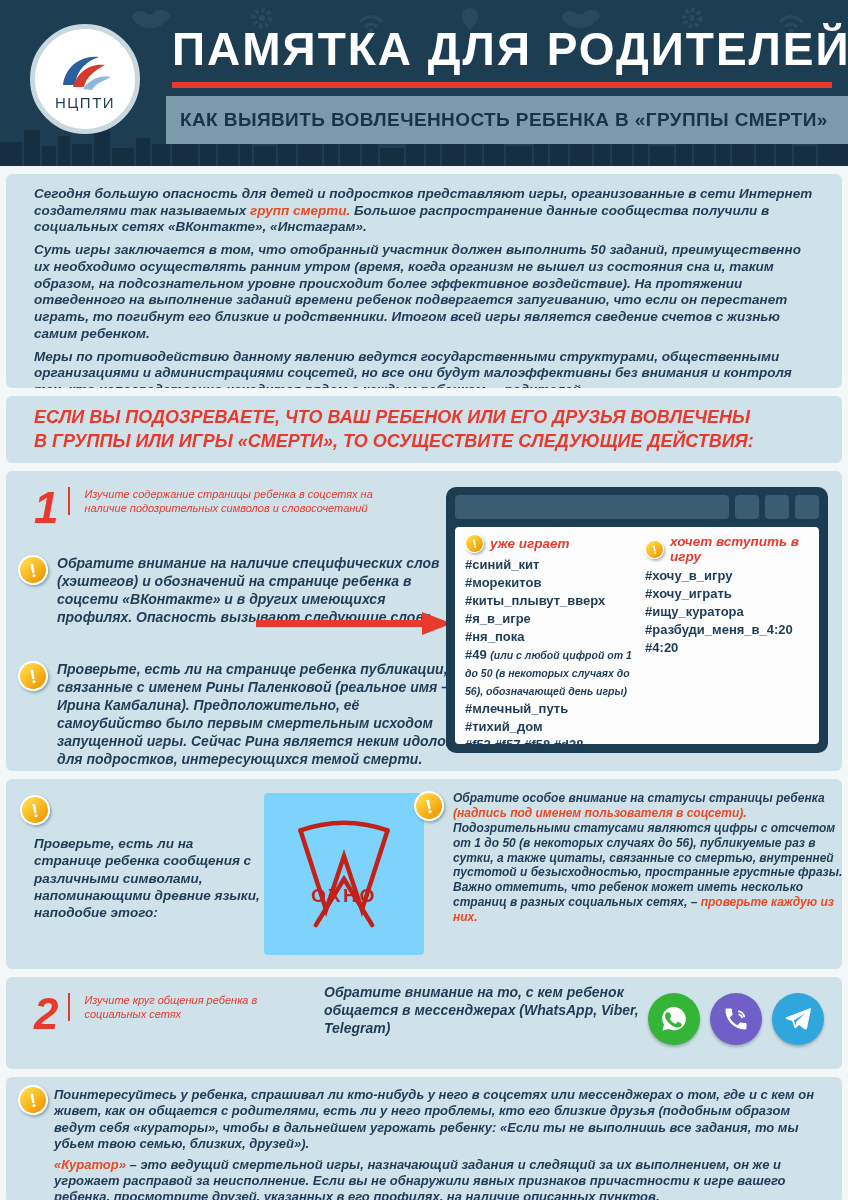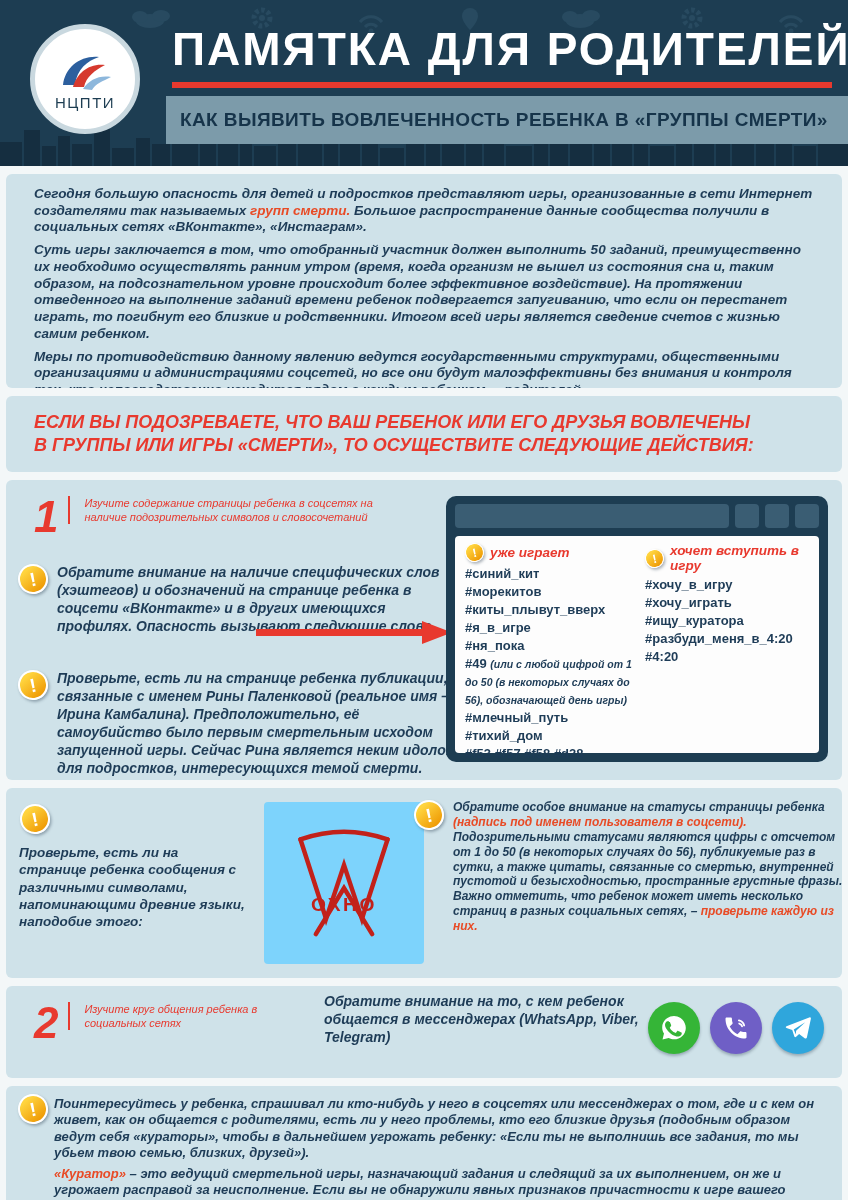--- a/index.html
+++ b/index.html
@@ -22,21 +22,21 @@
                    z-index:4; display:flex; align-items:center; padding-left:14px; }
   .subtitle-text { font-size:19px; font-weight:bold; color:#16344a; letter-spacing:.4px; white-space:nowrap; }
 
   
   .panel { position:relative; margin:8px 6px 0 6px; background:#cfe2e9; border-radius:6px; overflow:hidden; }
 
   .intro { height:214px; padding:12px 28px; }
   .intro p { font-style:italic; font-weight:bold; color:#1e3c57; font-size:13.5px; line-height:1.24; margin-bottom:6px; }
   .hl { color:#e84b26; }
 
-  .alert { height:76px; padding:9px 28px; display:flex; align-items:center; }
+  .alert { height:67px; padding:9px 28px; display:flex; align-items:center; }
   .alert-text { color:#e8392e; font-size:18px; font-weight:bold; font-style:italic; line-height:1.3; white-space:pre-line; }
 
   .step-head { position:absolute; display:flex; align-items:flex-start; }
   .step-num { font-size:44px; line-height:.95; font-weight:bold; font-style:italic; color:#e8392e; padding-right:10px; }
   .step-title { border-left:2.5px solid #e8392e; padding-left:14px; font-size:11px; font-weight:normal;
                 font-style:italic; color:#e8392e; line-height:1.28; }
 
   .warn { position:absolute; display:flex; align-items:flex-start; gap:9px; }
   .warn-icon { flex:0 0 auto; width:30px; height:30px; border-radius:50%;
                background:linear-gradient(150deg,#ffd43e 20%,#ef9c07 85%);
@@ -63,21 +63,21 @@
   .bcol { flex:1.05; }
   .bcol + .bcol { flex:1; padding-left:8px; }
   .bcol-head { display:flex; align-items:center; gap:6px; margin-bottom:3px; color:#e8392e;
                font-size:13.5px; font-weight:bold; font-style:italic; }
   .tag { color:#1e3c57; font-size:13px; font-weight:bold; line-height:18px; }
   .tag-note { font-size:10.5px; font-style:italic; line-height:12px; font-weight:bold; color:#1e3c57; }
 
   
   .symbols { height:190px; }
   .symbols .sym-icon { position:absolute; left:14px; top:16px; }
-  .sym-text { position:absolute; left:13px; top:56px; width:228px; color:#1e3c57; font-size:13.5px;
+  .sym-text { position:absolute; left:28px; top:56px; width:228px; color:#1e3c57; font-size:13.5px;
               font-weight:bold; font-style:italic; line-height:1.28; }
   .sigil { position:absolute; left:258px; top:14px; width:160px; height:162px; background:#7dd3fc;
            border-radius:4px; display:flex; align-items:center; justify-content:center; }
   .symbols .w4 { left:408px; top:12px; width:430px; }
   .w4 .warn-text { font-size:12px; line-height:1.24; }
 
   
   .step2 { height:92px; }
   .step2 .step-head { left:28px; top:16px; width:282px; }
   .msg-text { position:absolute; left:318px; top:6px; width:334px; color:#1e3c57; font-size:14px;

